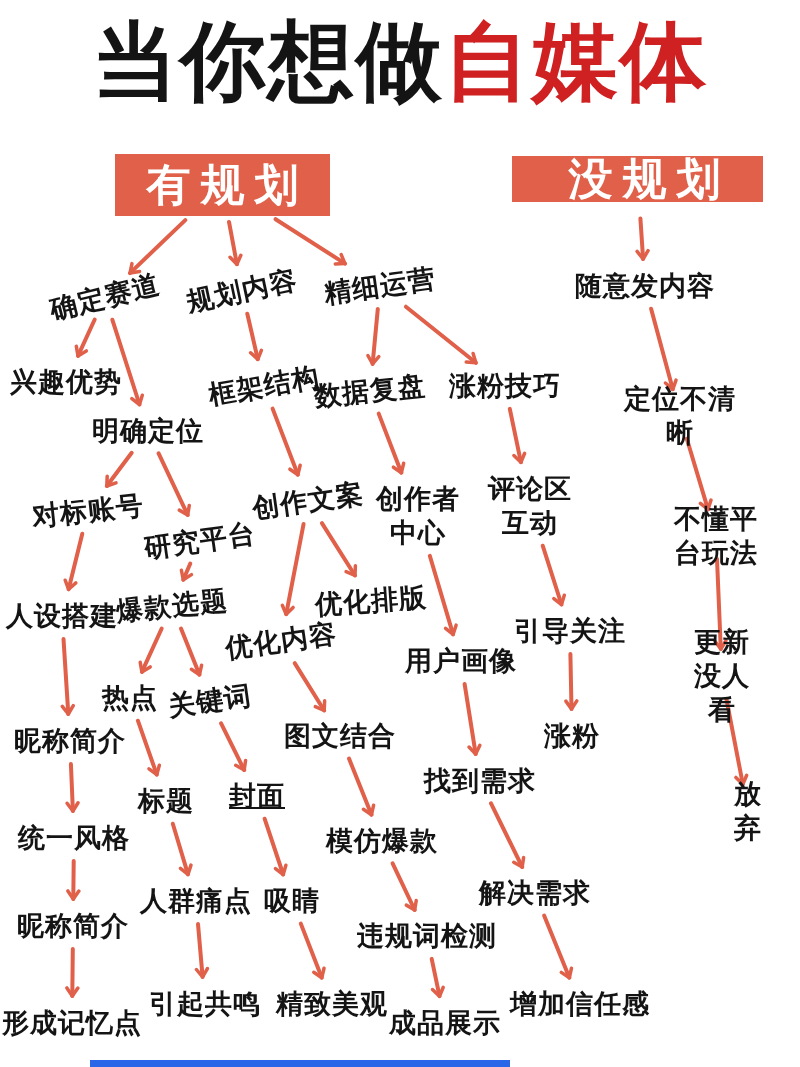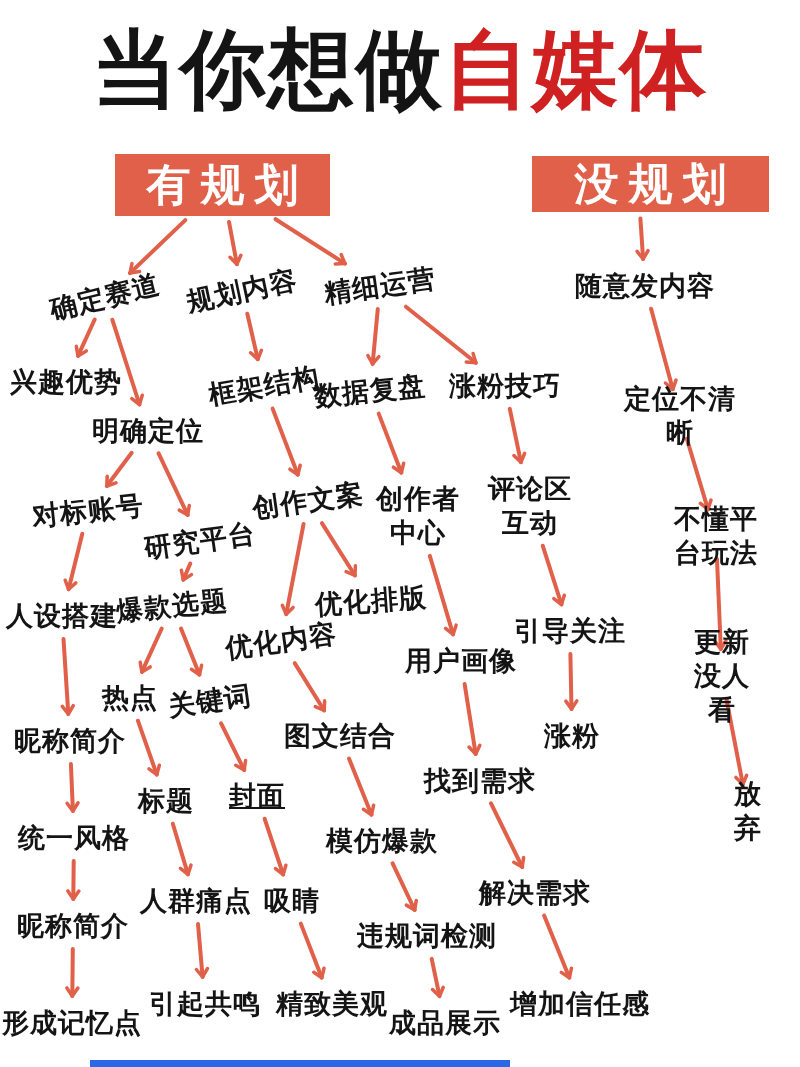--- a/index.html
+++ b/index.html
@@ -14,36 +14,36 @@
   .canvas{
     position:relative;
     width:800px;height:1067px;
     margin:0 auto;
     background:var(--bg);
     overflow:hidden;
     font-family:"Liberation Sans","DejaVu Sans",sans-serif;
   }
   .title{
     position:absolute;top:14px;left:0;right:0;
-    margin:8px;text-align:center;
+    margin:0;text-align:center;
     font-size:86px;font-weight:900;letter-spacing:2px;
     color:var(--text);
     line-height:1.1;
   }
   .title .hl{color:var(--title-red);}
   .header-box{
     position:absolute;
     background:var(--accent);
     color:var(--header-text);
     font-weight:900;font-size:44px;
     display:flex;align-items:center;justify-content:center;
     letter-spacing:10px;text-indent:10px;
   }
   .header-box.planned{left:115px;top:154px;width:215px;height:62px;}
-  .header-box.unplanned{left:532px;top:156px;width:237px;height:56px;}
+  .header-box.unplanned{left:512px;top:156px;width:237px;height:46px;padding-left:14px;}
   .arrows{position:absolute;left:0;top:0;}
   .arrows line{stroke:var(--accent);stroke-width:4;stroke-linecap:round;}
   #ah polyline{stroke:var(--accent);}
   .node{
     position:absolute;
     font-weight:900;
     font-size:27px;
     color:var(--text);
     white-space:pre-line;
     text-align:center;

